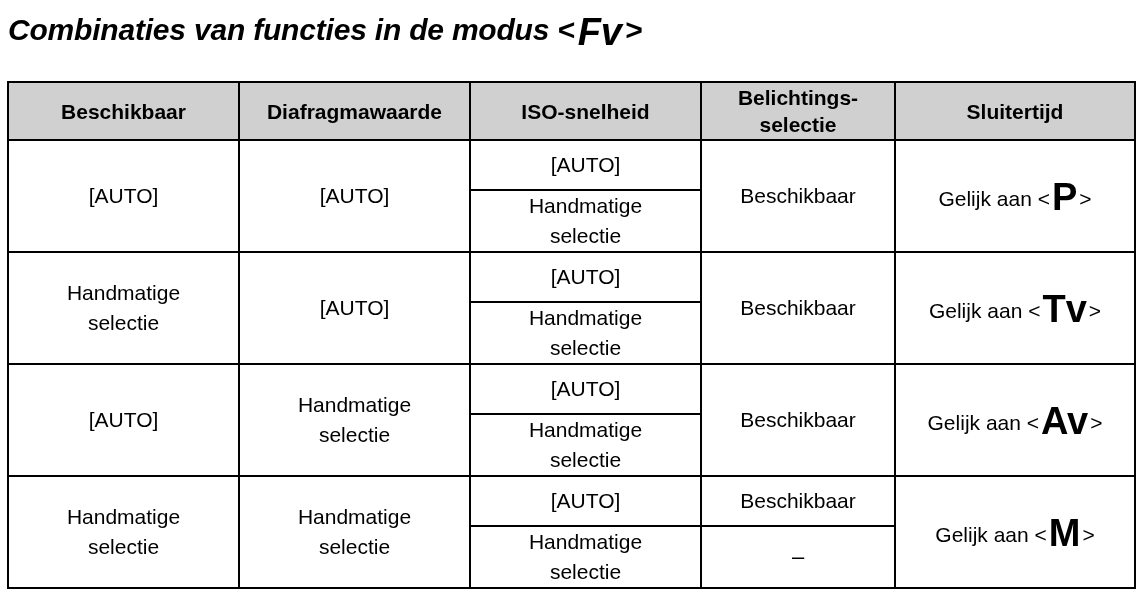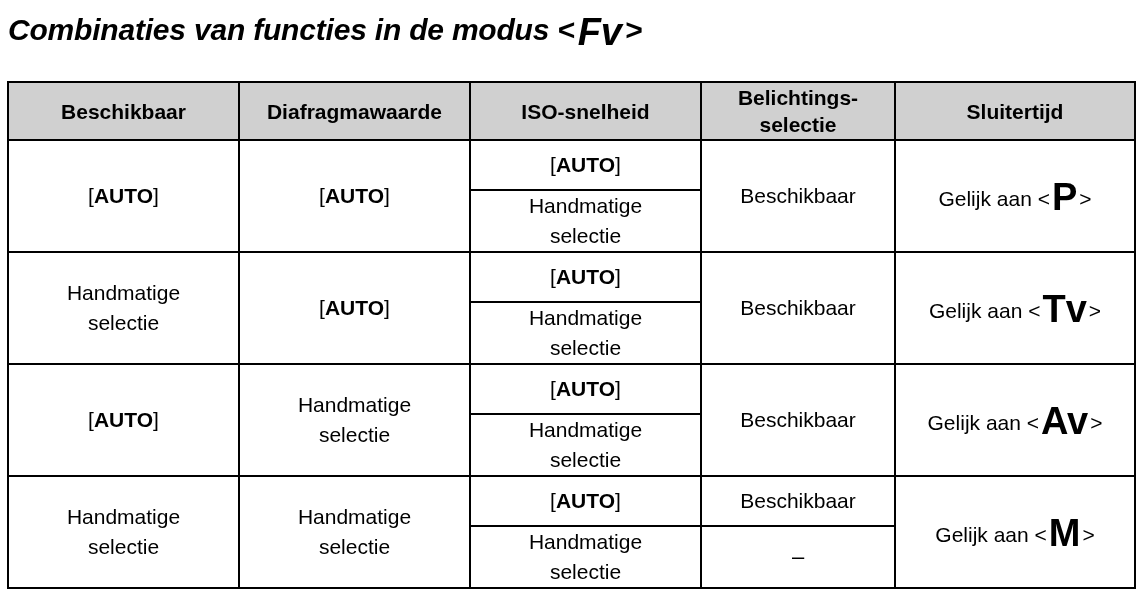--- a/index.html
+++ b/index.html
@@ -8,21 +8,21 @@
   .title { position: absolute; left: 8px; top: 6px; font-size: 30px; font-weight: bold;
            letter-spacing: -0.2px; white-space: nowrap; font-style: italic; }
   .title .fv { font-size: 38px; font-weight: bold; position: relative; top: 5px; margin: 0 3px; }
   table { position: absolute; left: 7px; top: 81px; border-collapse: collapse; table-layout: fixed;
           width: 1127px; }
   td, th { border: 2px solid #000; text-align: center; vertical-align: middle; padding: 0;
            font-size: 21px; line-height: 30px; }
   th { background: #d0d0d0; font-weight: bold; height: 56px; line-height: 27px; }
   td.sub { height: 48px; }
   td.sub2 { height: 58px; }
-  .b { font-weight: bold; }
+  .b { font-weight: normal; }
   .mode { font-size: 38px; font-weight: bold; position: relative; top: 4px; margin: 0 2px; }
   .dash { font-size: 22px; }
 </style>
 </head>
 <body>
 
 <div class="title">
   <span>Combinaties van functies in de modus &lt;</span><span class="fv">Fv</span><span>&gt;</span>
 </div>
 

